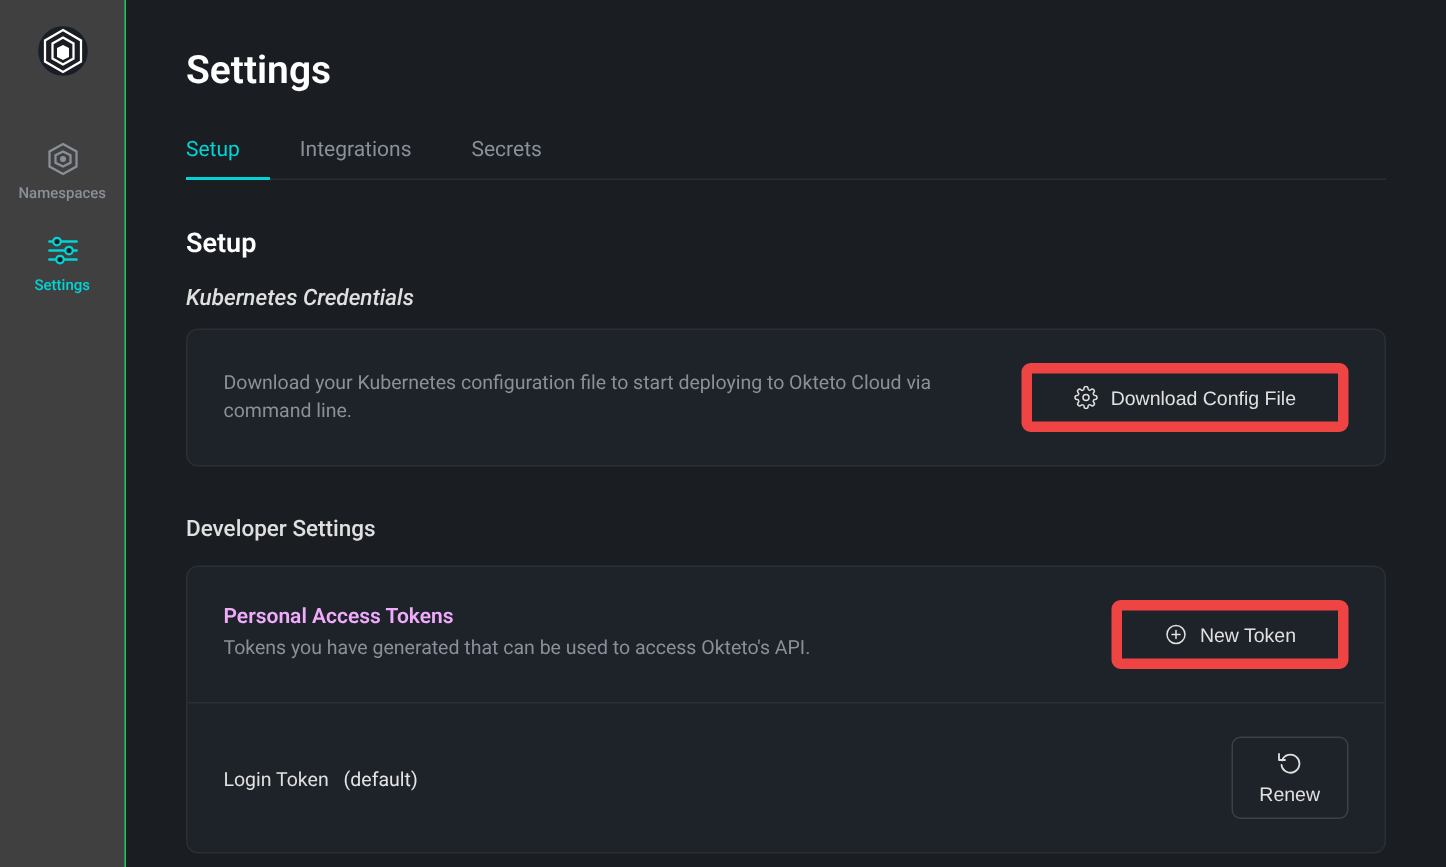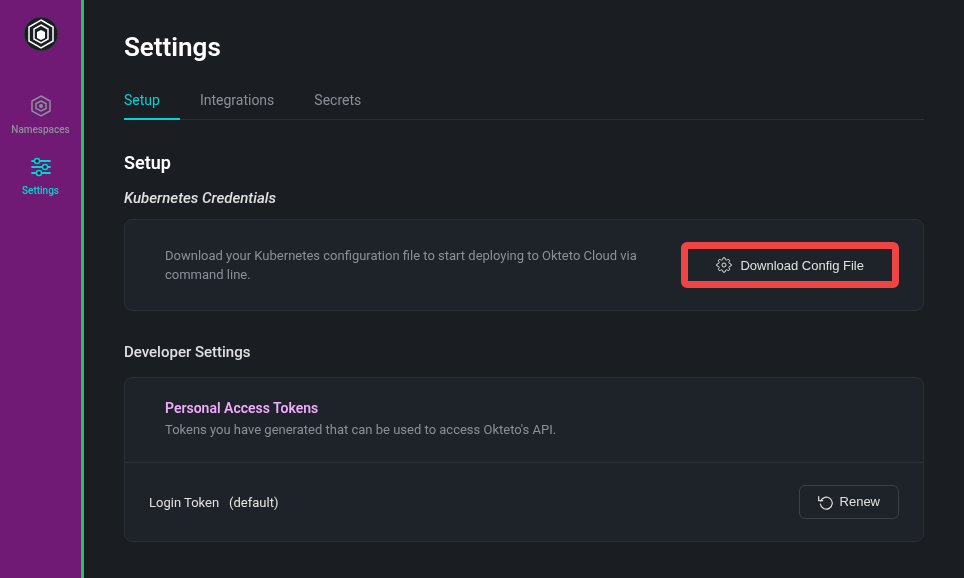--- a/index.html
+++ b/index.html
@@ -8,26 +8,26 @@
       color: #e0e0e0;
       font-family: -apple-system, BlinkMacSystemFont, 'Segoe UI', Roboto, sans-serif;
       display: flex;
       height: 100vh;
       overflow: hidden;
     }
 
     
     .sidebar {
       width: 84px;
-      background: #701a75;
+      background: #404040;
       display: flex;
       flex-direction: column;
       align-items: center;
       padding: 16px 0;
-      border-right: 3px solid #22c55e;
+      border-right: 1px solid #22c55e;
       flex-shrink: 0;
     }
     .sidebar-logo {
       margin-bottom: 28px;
     }
     .sidebar-logo svg {
       width: 36px;
       height: 36px;
     }
     .sidebar-item {
@@ -113,21 +113,20 @@
       justify-content: space-between;
       padding: 22px 24px;
     }
 
     .card-row + .card-row {
       border-top: 1px solid #2a2f36;
     }
 
     .card-row-text {
       flex: 1;
-      margin-left: 16px;
     }
 
     .card-row-title {
       font-size: 14px;
       font-weight: 600;
       color: #f0abfc;
       margin-bottom: 4px;
     }
 
     .card-row-desc {
@@ -174,20 +173,21 @@
       gap: 6px;
       padding: 8px 18px;
       border-radius: 6px;
       font-size: 13px;
       font-weight: 500;
       cursor: pointer;
       white-space: nowrap;
       border: 1px solid #3a4149;
       background: transparent;
       color: #e0e0e0;
+      flex-direction: column;
     }
   </style>
 </head>
 <body>
 
 <nav class="sidebar">
   <div class="sidebar-logo">
     <svg viewBox="0 0 36 36" fill="none" xmlns="http://www.w3.org/2000/svg">
       <circle cx="18" cy="18" r="17" fill="#1a1e23" stroke="#3a4149" stroke-width="1"></circle>
 
@@ -250,20 +250,28 @@
 
   <h3 class="section-title" style="font-size:15px; color:#e0e0e0; font-weight:500; ">Developer Settings</h3>
 
   <div class="card">
 
     <div class="card-row">
       <div class="card-row-text">
         <div class="card-row-title">Personal Access Tokens</div>
         <div class="card-row-desc">Tokens you have generated that can be used to access Okteto's API.</div>
       </div>
+      <button class="btn" style="margin-left:24px;">
+        <svg class="btn-icon" viewBox="0 0 24 24" fill="none" xmlns="http://www.w3.org/2000/svg">
+          <circle cx="12" cy="12" r="9" stroke="#e0e0e0" stroke-width="1.5"></circle>
+          <line x1="12" y1="8" x2="12" y2="16" stroke="#e0e0e0" stroke-width="1.5" stroke-linecap="round"></line>
+          <line x1="8" y1="12" x2="16" y2="12" stroke="#e0e0e0" stroke-width="1.5" stroke-linecap="round"></line>
+        </svg>
+        <span>New Token</span>
+      </button>
     </div>
 
     <div class="card-row">
       <div>
         <span class="login-token-name">Login Token</span>
         <span class="login-token-default">(default)</span>
       </div>
       <button class="btn-renew">
         <svg class="btn-icon" viewBox="0 0 24 24" fill="none" xmlns="http://www.w3.org/2000/svg">
           <path d="M1 4v6h6" stroke="#e0e0e0" stroke-width="1.8" stroke-linecap="round" stroke-linejoin="round"></path>

